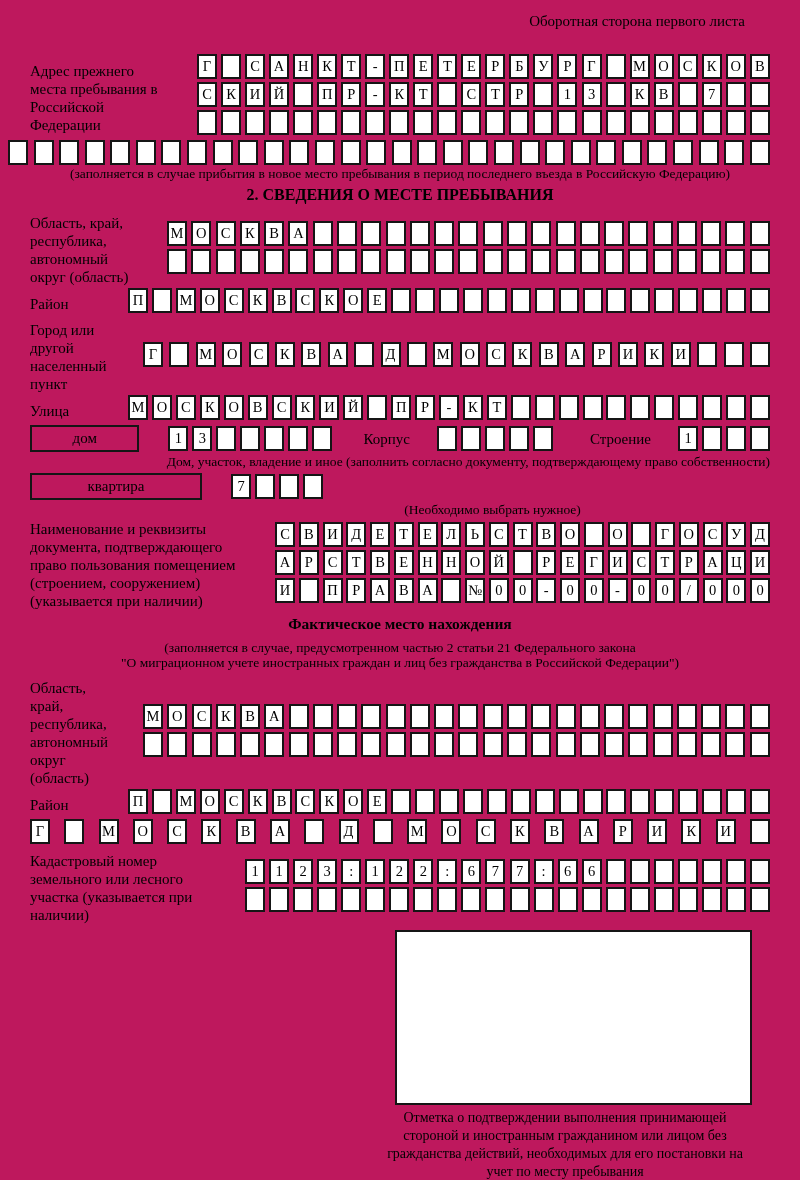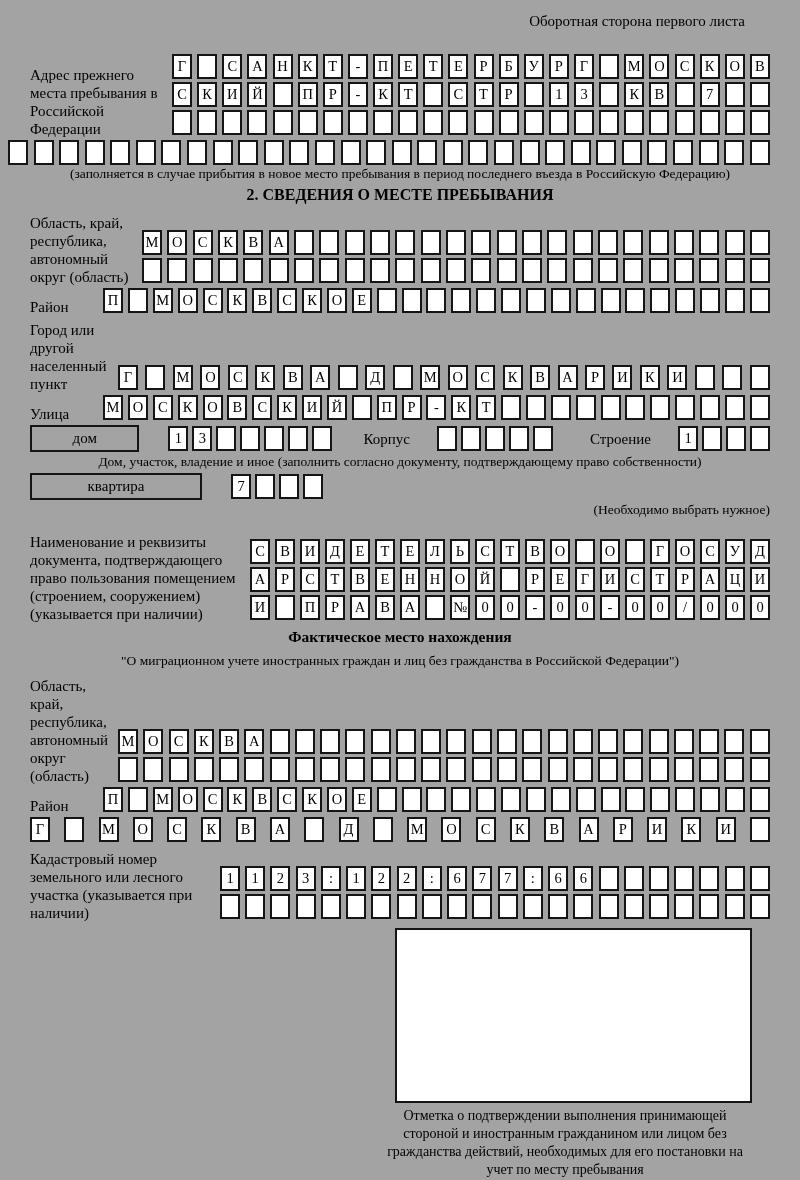--- a/index.html
+++ b/index.html
@@ -4,25 +4,25 @@
 <style>
   * { margin:0; padding:0; box-sizing:border-box; }
   html,body { background:#fff; }
   body {
     width:800px; height:1180px;
     color:#000;
     font-family:"Liberation Serif","DejaVu Serif",serif;
     font-size:15px;
     overflow:hidden;
   }
-  .page { width:800px; height:1180px; padding:12px 30px 0 30px; position:relative; background:#a3a3a3; }
+  .page { width:800px; height:1180px; padding:12px 30px 0 30px; position:relative; background:#be185d; }
 
   .hdr-note { text-align:right; padding-right:25px; font-size:15px; line-height:18px; margin-bottom:24px; }
 
-  .field { display:flex; align-items:flex-end; margin-bottom:2px; }
+  .field { display:flex; align-items:center; margin-bottom:2px;gap:25px; }
   .flabel { flex:0 0 auto; font-size:15px; line-height:18px; padding-top:3px; }
   .fboxes { flex:1 1 auto; min-width:0; }
 
   .boxrow { display:flex; justify-content:space-between; margin-bottom:3px; }
   .cbox {
     flex:0 0 auto; width:20px; height:25px;
     border:2px solid #151515;
     display:inline-flex; align-items:center; justify-content:center;
     font-size:14.5px; line-height:1; background:#fff;
   }
@@ -50,21 +50,21 @@
   .labelbox.dom { width:165px; }
   .labelbox.kvartira { width:172px; }
   .cellgroup { display:inline-flex; gap:4px; margin-left:8px; }
   .inline-label { font-size:15px; line-height:18px; }
 
   .chk {
     width:25px; height:25px; border:2px solid #151515;
     display:inline-flex; align-items:center; justify-content:center;
     font-size:15px;
   }
-  .mesto-note { text-align:right; margin-left:185px; font-size:13.5px; line-height:15px; margin-bottom:13px; }
+  .mesto-note { text-align:center; margin-left:185px; font-size:13.5px; line-height:15px; margin-bottom:0; }
 
   .stamp-box {
     margin-left:365px; margin-top:6px;
     width:357px; height:175px;
     border:2px solid #151515; background:#fff;
   }
   .stamp-caption {
     margin-left:345px; margin-top:4px;
     width:380px; text-align:center;
     font-size:14px; line-height:18px;
@@ -378,21 +378,21 @@
         <span class="cbox"></span>
       </span>
     <span class="inline-label" style="margin-left:16px;">Строение</span>
     <span class="cellgroup" style="margin-left:6px;">
         <span class="cbox">1</span>
         <span class="cbox"></span>
         <span class="cbox"></span>
         <span class="cbox"></span>
       </span>
   </div>
-  <div class="note" style="text-align:center;">Дом, участок, владение и иное (заполнить согласно документу, подтверждающему право собственности)</div>
+  <div class="note" style="text-align:right;">Дом, участок, владение и иное (заполнить согласно документу, подтверждающему право собственности)</div>
 
   <div class="inline-row">
     <span class="labelbox kvartira">квартира</span>
     <span class="cellgroup">
         <span class="cbox">7</span>
         <span class="cbox"></span>
         <span class="cbox"></span>
         <span class="cbox"></span>
       </span>
   </div>
@@ -468,20 +468,21 @@
           <span class="cbox">0</span>
           <span class="cbox">/</span>
           <span class="cbox">0</span>
           <span class="cbox">0</span>
           <span class="cbox">0</span>
         </div>
     </div>
   </div>
 
   <div class="sec-title" style="font-size:15.5px; margin-top:4px;">Фактическое место нахождения</div>
+  <div class="note" style="margin-bottom:0;">(заполняется в случае, предусмотренном частью 2 статьи 21 Федерального закона</div>
   <div class="note" style="margin-bottom:6px;">"О миграционном учете иностранных граждан и лиц без гражданства в Российской Федерации")</div>
 
   <div class="field">
     <div class="flabel w-oblast2">Область, край, республика, автономный округ (область)</div>
     <div class="fboxes">
       <div class="boxrow">
           <span class="cbox">М</span>
           <span class="cbox">О</span>
           <span class="cbox">С</span>
           <span class="cbox">К</span>

